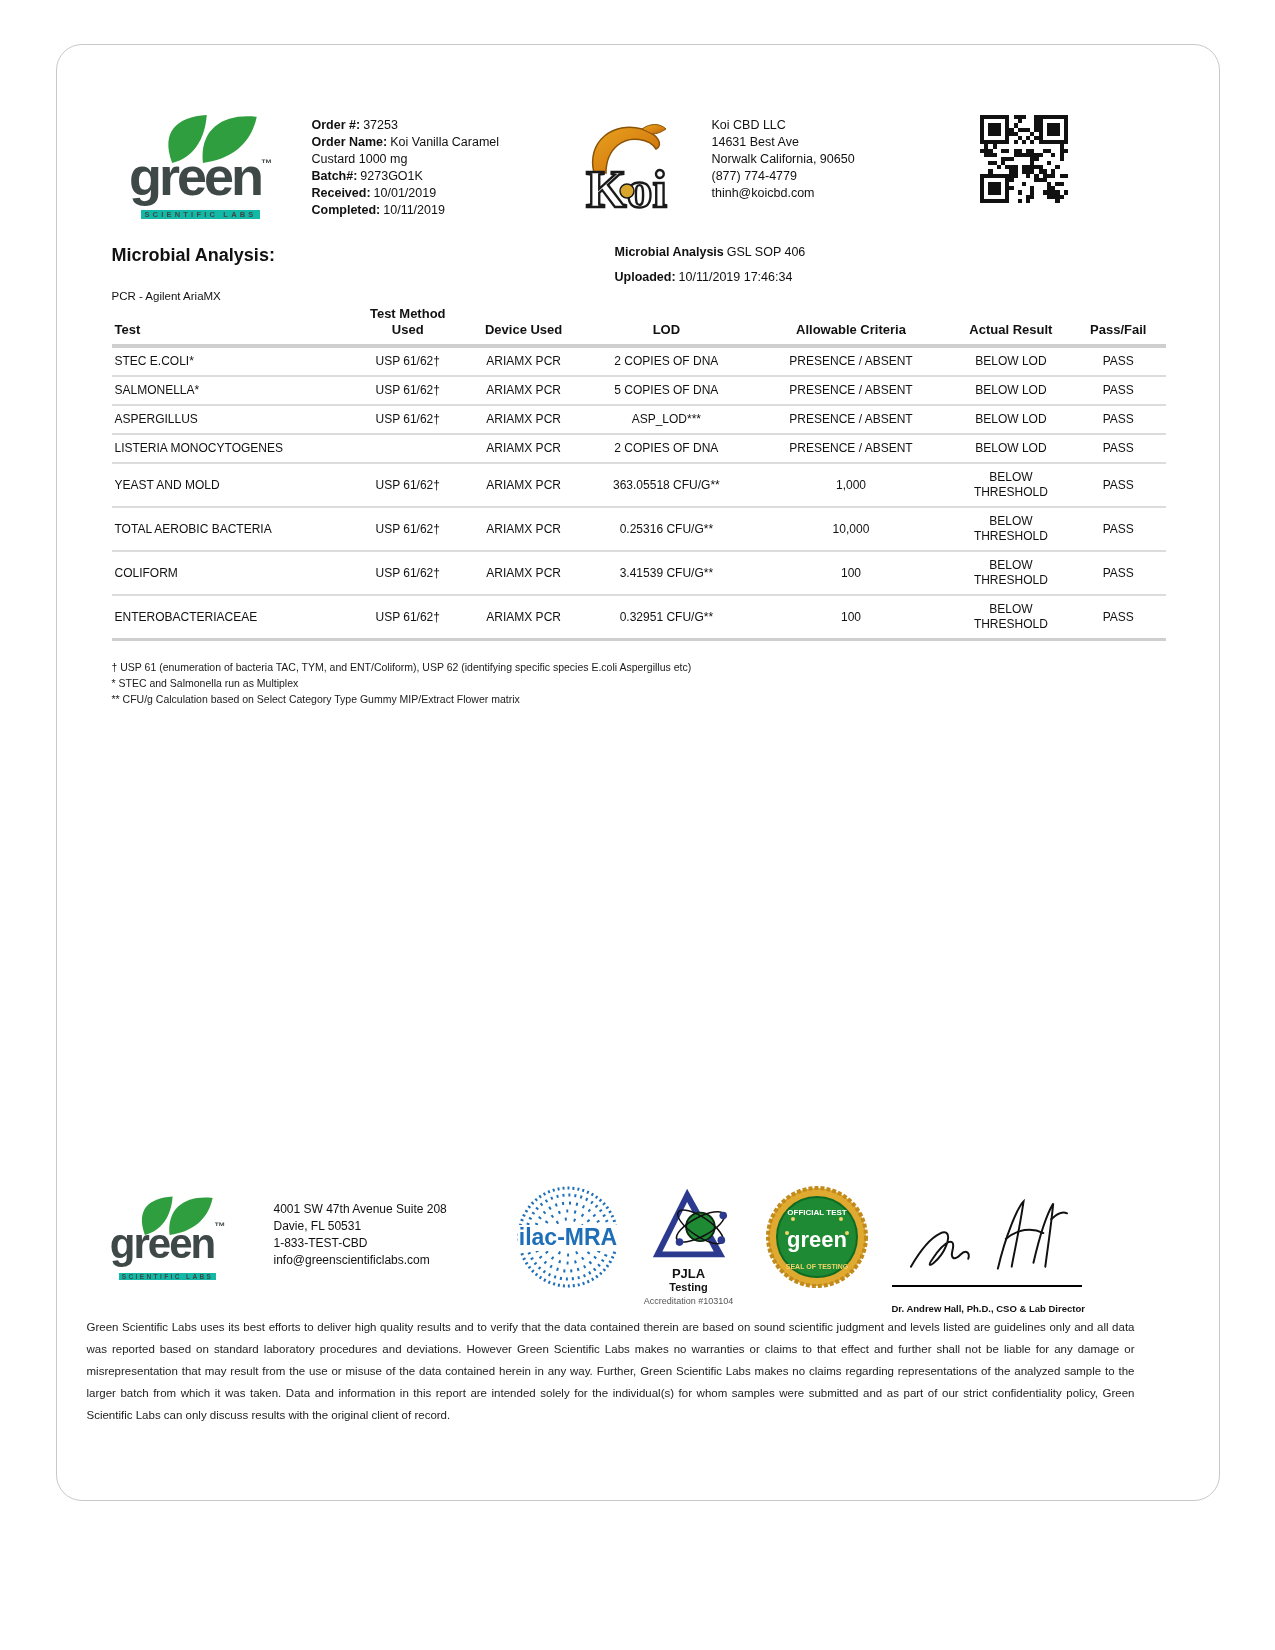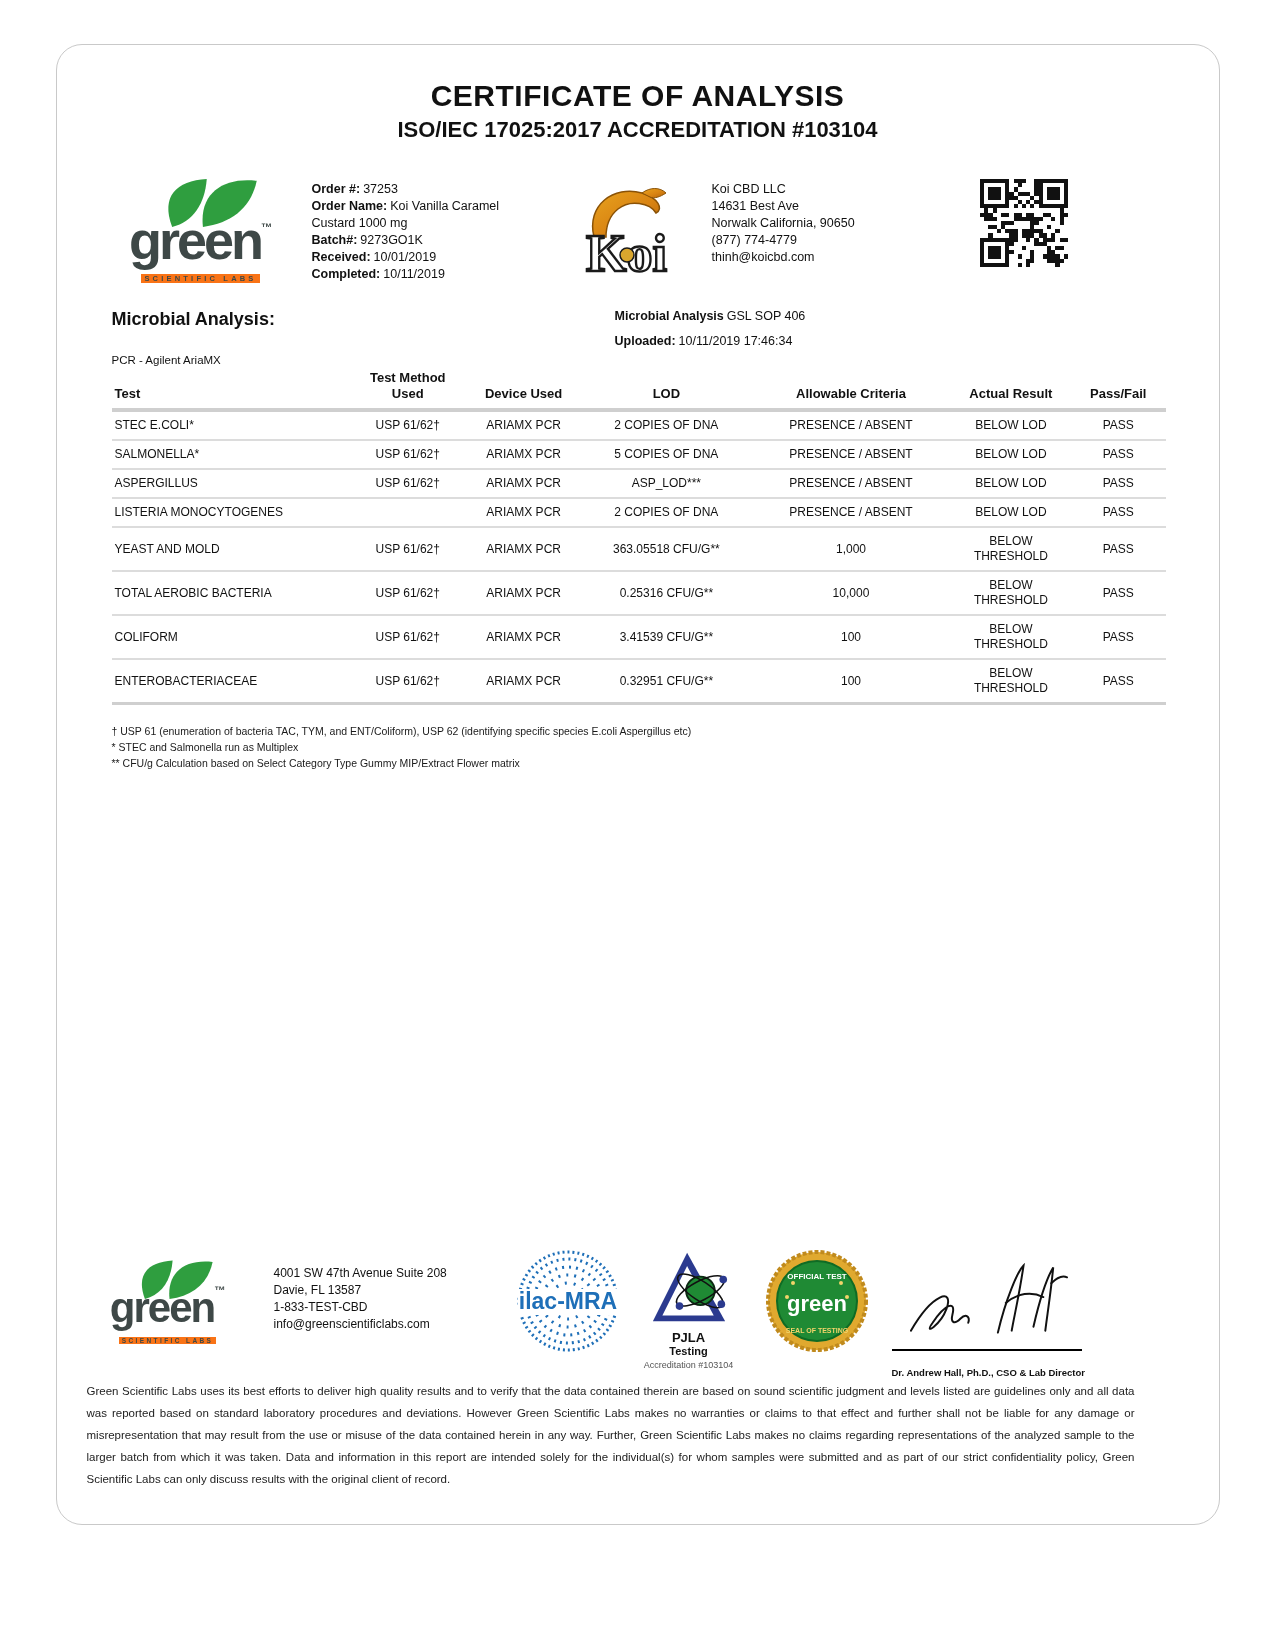--- a/index.html
+++ b/index.html
@@ -24,21 +24,21 @@
   .title-block { text-align: center; }
   .doc-title { font-size: 30px; font-weight: bold; letter-spacing: 0.5px; }
   .doc-subtitle { font-size: 22px; font-weight: bold; margin-top: 4px; }
 
   
   .header-row { display: flex; align-items: flex-start; padding: 0 0 0 55px; margin-top: 28px; }
   .glogo { width: 178px; text-align: center; margin-top: 6px; }
   .glogo .leaves { display: block; margin: 0 auto -14px; }
   .glogo-word { font-weight: bold; color: #3e4847; font-size: 54px; letter-spacing: -3px; line-height: 1; }
   .glogo-word sup { font-size: 11px; letter-spacing: 0; vertical-align: 28px; }
-  .glogo-tag { font-size: 7.5px; font-weight: bold; letter-spacing: 3.2px; color: #3e4847; margin-top: -11px; background: #f97316; display: inline-block; padding: 0 3px; position: relative; }
+  .glogo-tag { font-size: 7.5px; font-weight: bold; letter-spacing: 3.2px; color: #3e4847; margin-top: -11px; background: #14b8a6; display: inline-block; padding: 0 3px; position: relative; }
   .glogo--sm { width: 142px; margin-top: 10px; }
   .glogo--sm .glogo-word { font-size: 42px; letter-spacing: -2px; }
   .glogo--sm .glogo-tag { letter-spacing: 2.4px; font-size: 6.5px; margin-top: -9px; }
 
   .order-block { width: 188px; margin-left: 22px; margin-top: 10px; font-size: 12.5px; line-height: 17px; }
   .client-block { width: 188px; margin-left: 42px; margin-top: 10px; font-size: 12.5px; line-height: 17px; }
   .lbl { font-weight: bold; margin-right: 3px; }
   .client-name { font-weight: normal; }
 
   .koi-logo { width: 90px; margin-left: 80px; margin-top: 8px; }
@@ -94,24 +94,20 @@
   .disclaimer {
     margin: 2px 84px 0 30px;
     font-size: 11.5px; line-height: 22px; text-align: justify; color: #222;
   }
 </style>
 </head>
 <body>
 
 <div class="page">
 
-  <div class="title-block">
-    <div class="doc-title">CERTIFICATE OF ANALYSIS</div>
-    <div class="doc-subtitle">ISO/IEC 17025:2017 ACCREDITATION #103104</div>
-  </div>
 
   <div class="header-row">
 
     <div class="glogo">
       <svg class="leaves" width="118" height="50" viewBox="0 0 120 52">
         <path d="M30 52 C18 20 34 4 66 2 C64 28 52 46 30 52 Z" fill="#2f9e3f"></path>
         <path d="M62 52 C58 16 84 0 118 4 C112 32 92 48 62 52 Z" fill="#2f9e3f"></path>
       </svg>
       <div class="glogo-word"><span>green</span><sup>™</sup></div>
       <div class="glogo-tag">SCIENTIFIC LABS</div>
@@ -491,21 +487,21 @@
       <svg class="leaves" width="94" height="40" viewBox="0 0 120 52">
         <path d="M30 52 C18 20 34 4 66 2 C64 28 52 46 30 52 Z" fill="#2f9e3f"></path>
         <path d="M62 52 C58 16 84 0 118 4 C112 32 92 48 62 52 Z" fill="#2f9e3f"></path>
       </svg>
       <div class="glogo-word"><span>green</span><sup>™</sup></div>
       <div class="glogo-tag">SCIENTIFIC LABS</div>
     </div>
 
     <div class="address-block">
       <div>4001 SW 47th Avenue Suite 208</div>
-      <div>Davie, FL 13587</div>
+      <div>Davie, FL 50531</div>
       <div>1-833-TEST-CBD</div>
       <div>info@greenscientificlabs.com</div>
     </div>
 
     <div class="ilac">
       <svg viewBox="0 0 105 105">
         <g fill="none" stroke="#1e6fb8">
           <circle cx="52" cy="52" r="49" stroke-width="3" stroke-dasharray="2 3"></circle>
           <circle cx="52" cy="52" r="42" stroke-width="3" stroke-dasharray="2 4"></circle>
           <circle cx="52" cy="52" r="34" stroke-width="3" stroke-dasharray="2 5"></circle>

